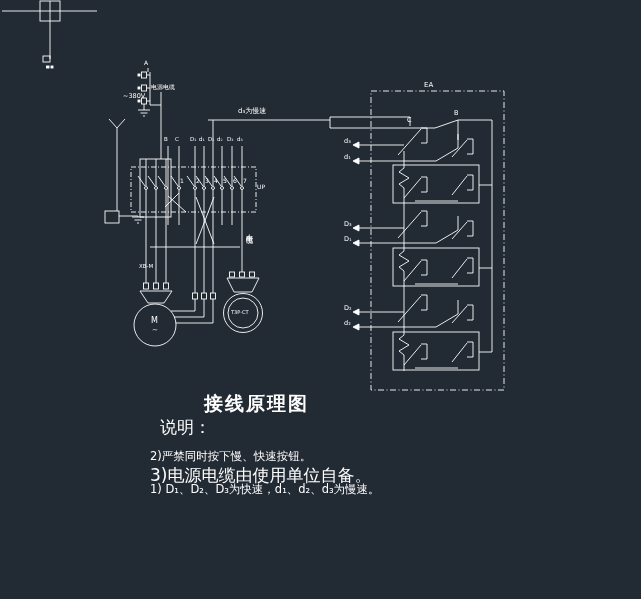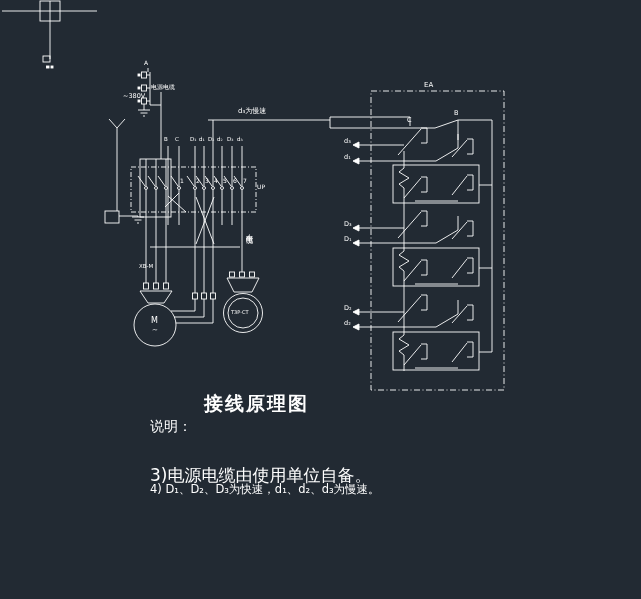--- a/index.html
+++ b/index.html
@@ -188,17 +188,18 @@
   <span class="lbl" style="left:454px;top:110px;font-size:6.5px;">B</span>
 
   <span class="lbl" style="left:344px;top:138px;font-size:6.5px;">d₃</span>
   <span class="lbl" style="left:344px;top:154px;font-size:6.5px;">d₁</span>
   <span class="lbl" style="left:344px;top:221px;font-size:6.5px;">D₃</span>
   <span class="lbl" style="left:344px;top:236px;font-size:6.5px;">D₁</span>
   <span class="lbl" style="left:344px;top:305px;font-size:6.5px;">D₂</span>
   <span class="lbl" style="left:344px;top:320px;font-size:6.5px;">d₂</span>
 
   <span class="lbl title" style="left:204px;top:394px;font-size:19px;">接线原理图</span>
-  <span class="lbl" style="left:150px;top:419px;font-size:14px;">说明：</span>
+  <span class="lbl" style="left:160px;top:419px;font-size:17px;">说明：</span>
+  <span class="lbl" style="left:150px;top:451px;font-size:11.5px;">2)严禁同时按下慢、快速按钮。</span>
   <span class="lbl" style="left:150px;top:467px;font-size:17px;">3)电源电缆由使用单位自备。</span>
-  <span class="lbl" style="left:150px;top:484px;font-size:11.5px;">4) D₁、D₂、D₃为快速，d₁、d₂、d₃为慢速。</span>
+  <span class="lbl" style="left:150px;top:484px;font-size:11.5px;">1) D₁、D₂、D₃为快速，d₁、d₂、d₃为慢速。</span>
 
 </div>
 
 </body></html>

